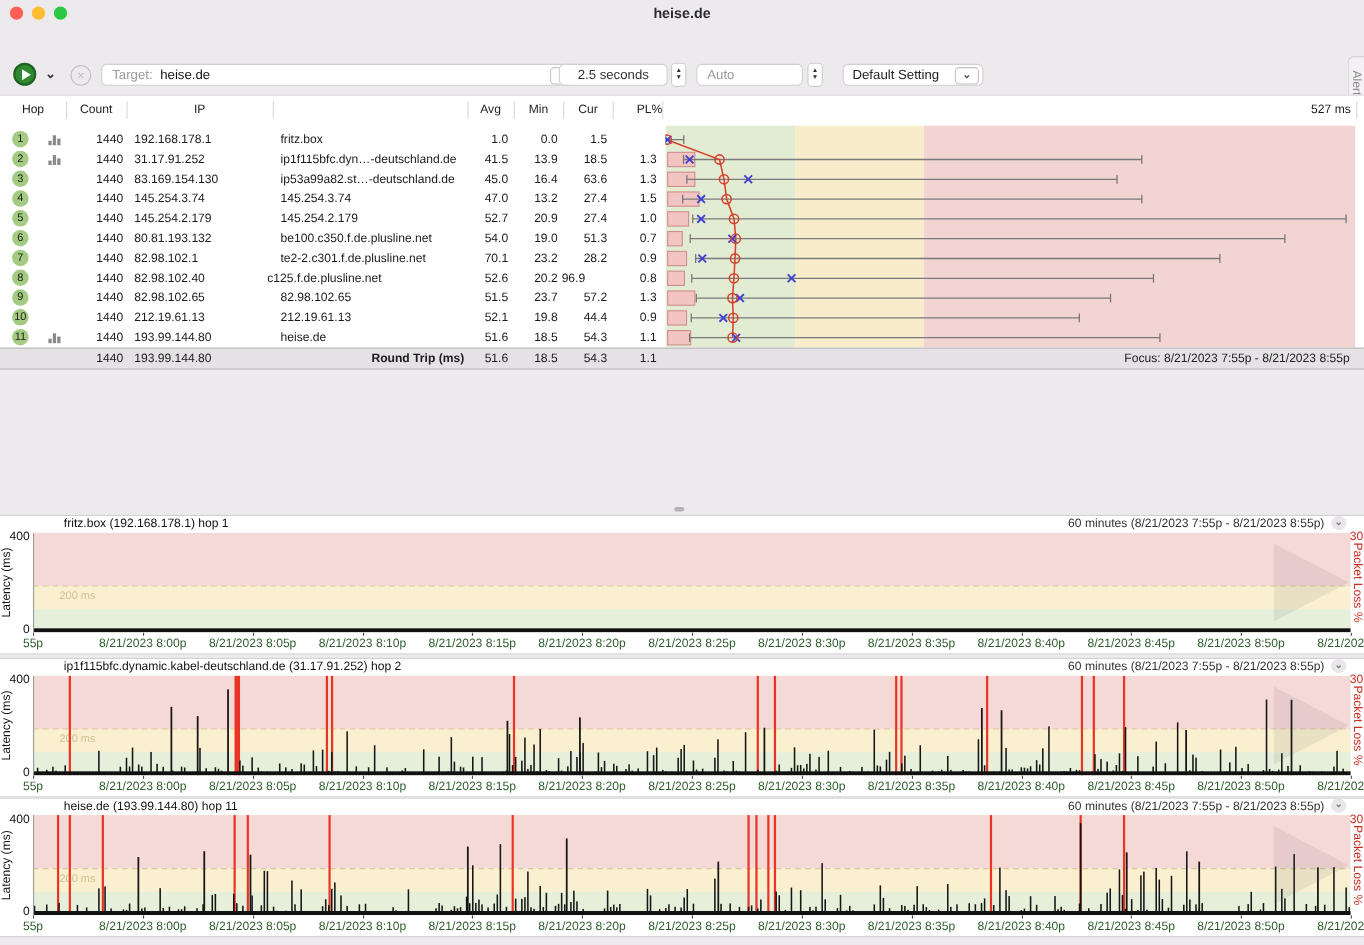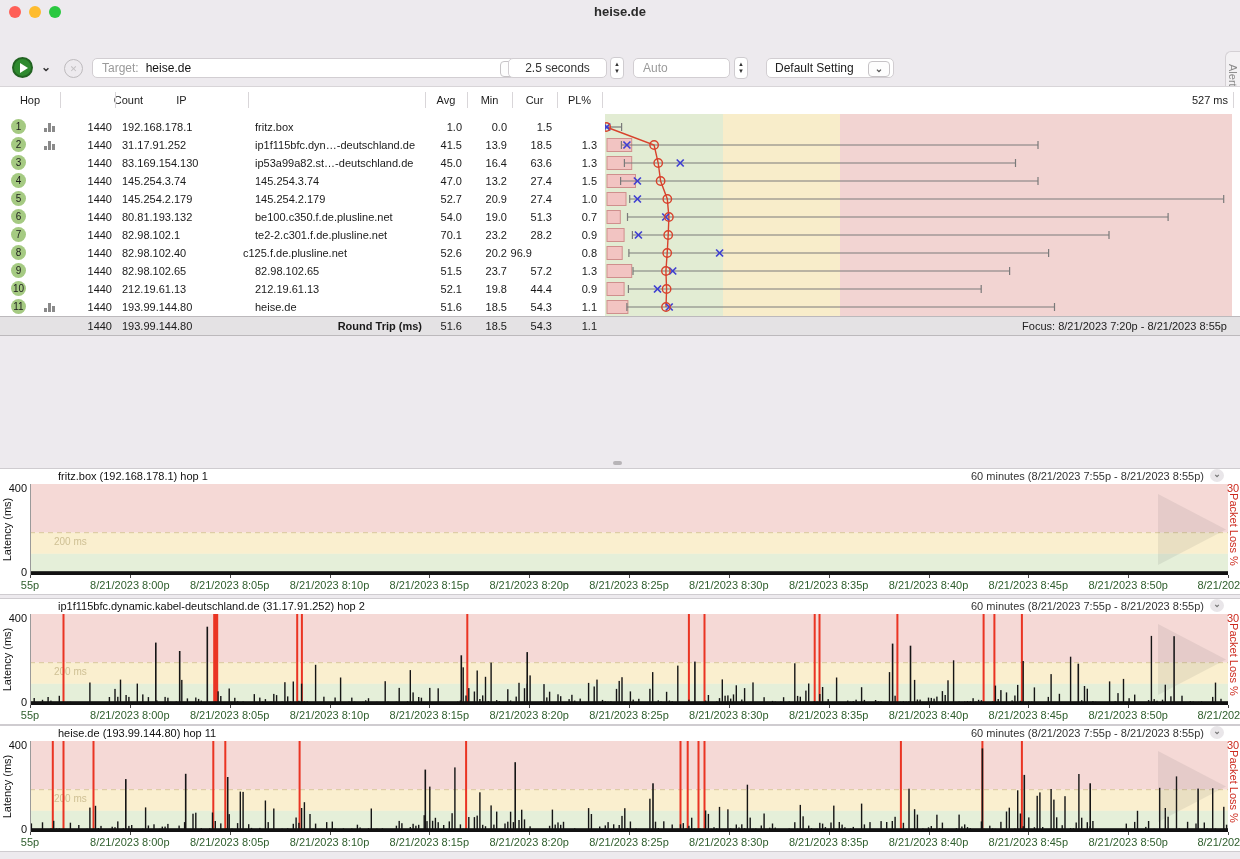--- a/index.html
+++ b/index.html
@@ -144,26 +144,26 @@
     <div class="ctl-label center" style="left:599px;width:104px">Focus Time</div>
     <div class="ctl-label center" style="left:779px;width:104px">Settings</div>
 
     <div class="alerts-tab">Alerts...</div>
   </div>
 
   <div class="table">
     <div class="thead">
       <span class="th-scale">527 ms</span>
     <div class="th" style="left: 0px; width: 60px;">Hop</div>
-        <div class="th" style="left: 60px; width: 55px; margin-left: 41px;">Count</div>
+        <div class="th" style="left: 60px; width: 55px;">Count</div>
         <div class="th" style="left: 115px; width: 133px;">IP</div>
         <div class="th" style="left: 425px; width: 42px;">Avg</div>
         <div class="th" style="left: 467px; width: 45px;">Min</div>
         <div class="th" style="left: 512px; width: 45px;">Cur</div>
-        <div class="th" style="left: 557px; width: 45px;">PL%</div>
+        <div class="th" style="left: 557px; width: 45px; text-align: right;">PL%</div>
         <div class="vline" style="left: 60px;"></div>
         <div class="vline" style="left: 115px;"></div>
         <div class="vline" style="left: 248px;"></div>
         <div class="vline" style="left: 425px;"></div>
         <div class="vline" style="left: 467px;"></div>
         <div class="vline" style="left: 512px;"></div>
         <div class="vline" style="left: 557px;"></div>
         <div class="vline" style="left: 602px;"></div>
         <div class="vline" style="left: 1233px;"></div>
       </div>
@@ -377,21 +377,21 @@
         </div>
       </div>
     <div class="srow">
       <span class="cell r" style="left:60px;width:52px">1440</span>
       <span class="cell" style="left:122px;width:124px">193.99.144.80</span>
       <span class="cell r bold" style="left:255px;width:167px">Round Trip (ms)</span>
       <span class="cell r" style="left:425px;width:37px">51.6</span>
       <span class="cell r" style="left:467px;width:40px">18.5</span>
       <span class="cell r" style="left:512px;width:40px">54.3</span>
       <span class="cell r" style="left:557px;width:40px">1.1</span>
-      <span class="cell r focuslab" style="left:605px;width:622px">Focus: 8/21/2023 7:20p - 8/21/2023 8:55p</span>
+      <span class="cell r focuslab" style="left:605px;width:622px">Focus: 8/21/2023 7:55p - 8/21/2023 8:55p</span>
     </div>
   </div>
 
   <div class="splitter">
       <span class="dot"></span>
     </div>
 
   <div class="chart c0">
     <div class="chart-header">
       <span class="chart-title">fritz.box (192.168.178.1) hop 1</span>

